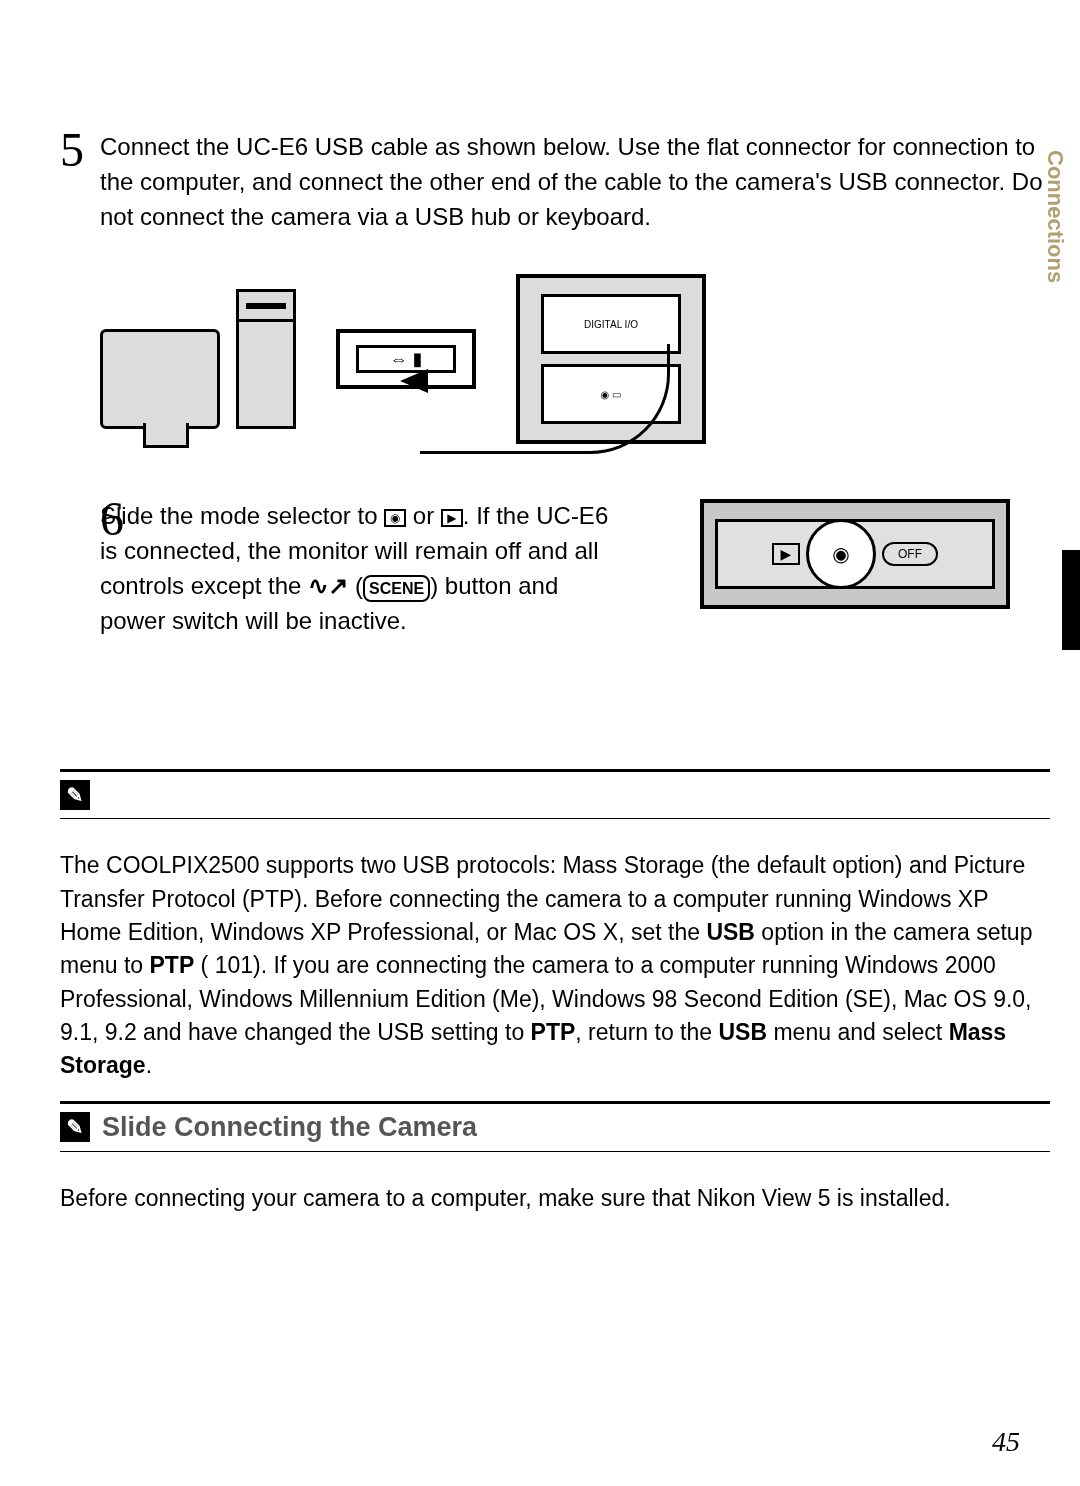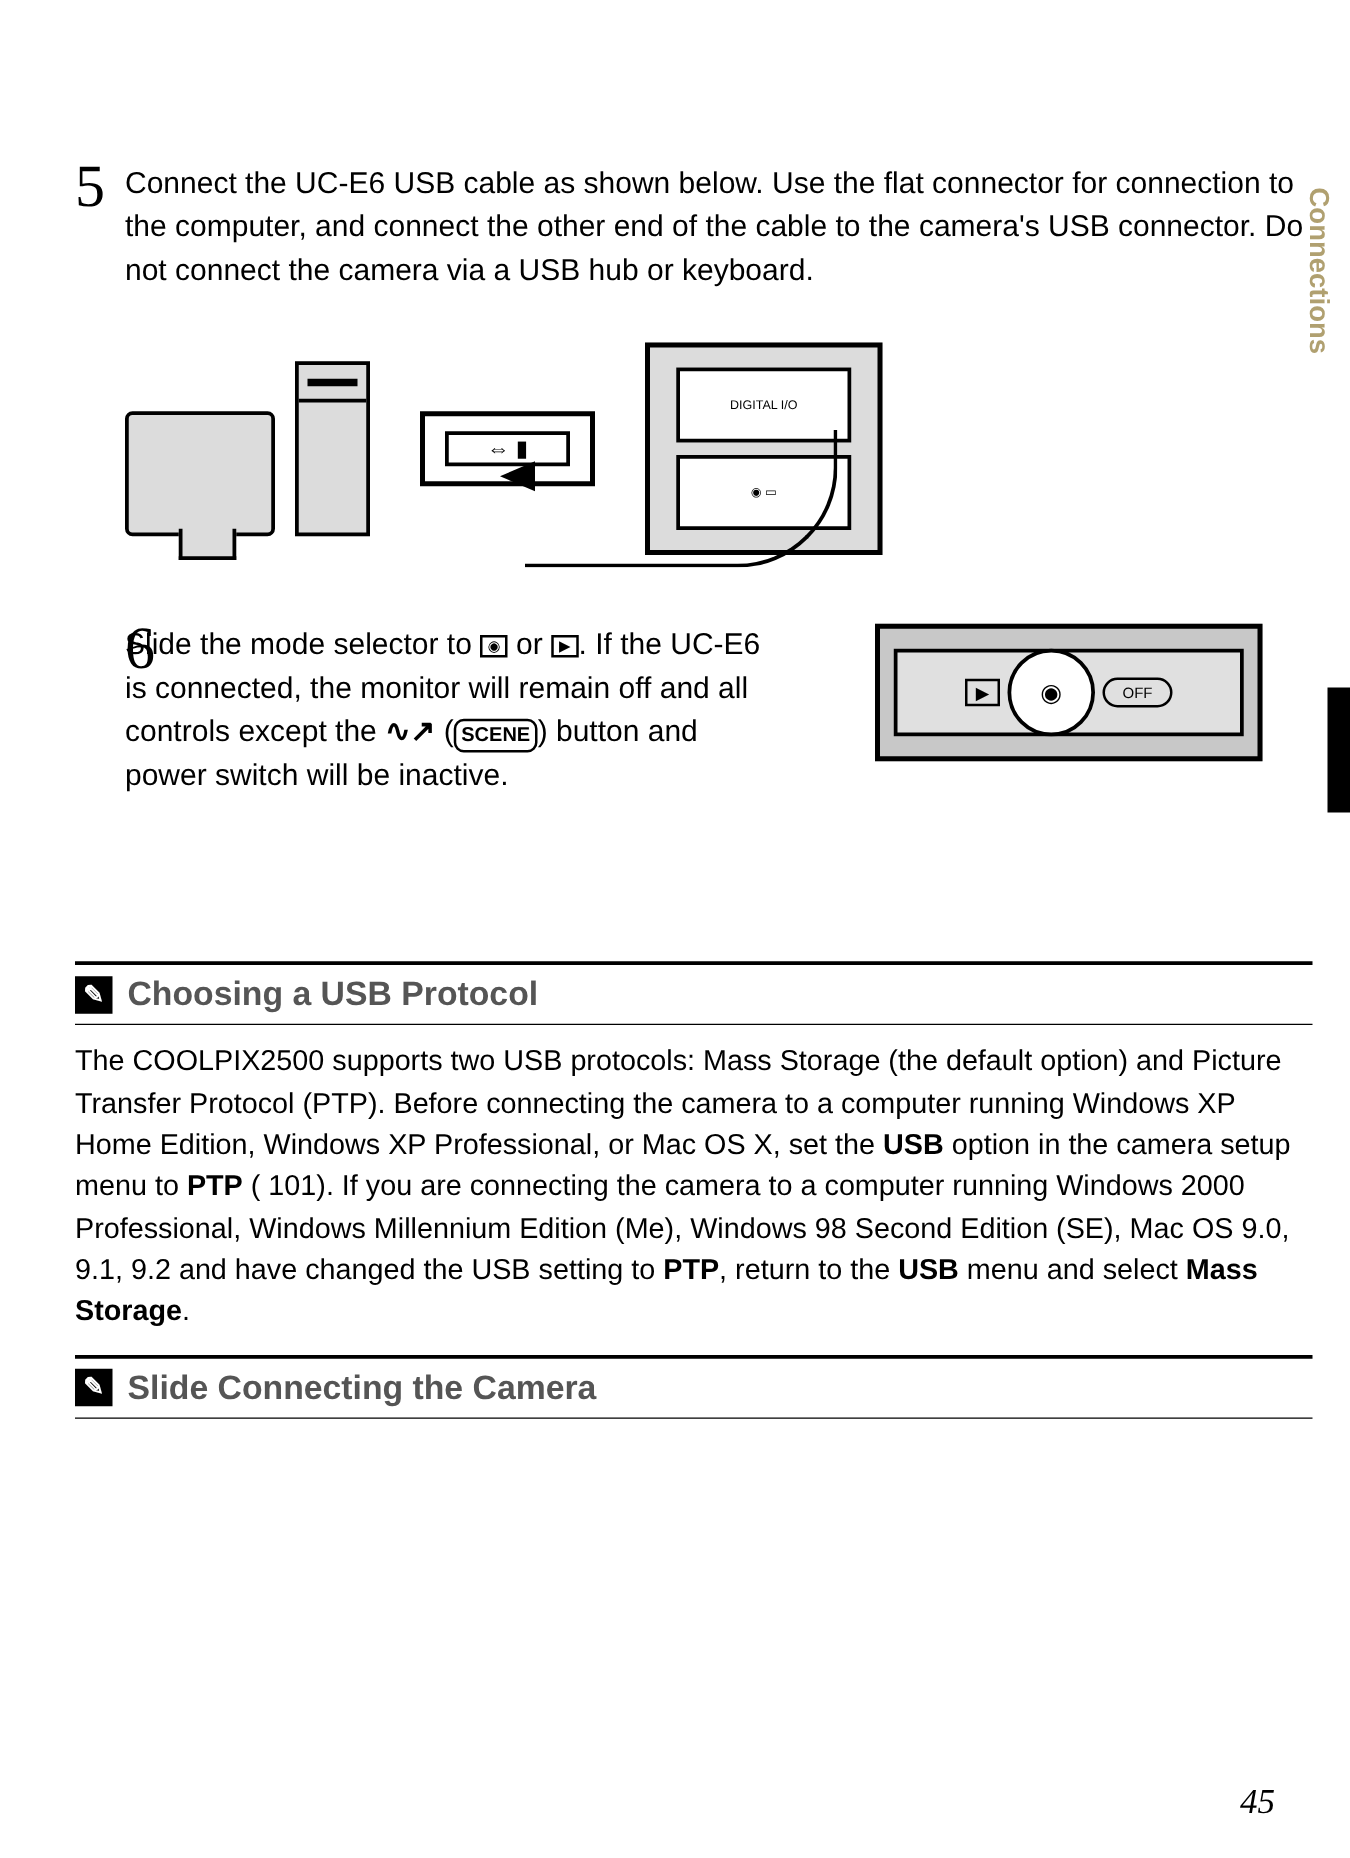--- a/index.html
+++ b/index.html
@@ -144,21 +144,21 @@
     border-bottom: 1px solid #000;
     padding: 8px 0;
     margin-top: 90px;
     display: flex;
     align-items: center;
   }
   .section-head2 { margin-top: 18px; }
   .note-body {
     font-size: 23px;
     line-height: 1.45;
-    margin-top: 12px;
+    margin-top: 30px;
   }
   .page-num {
     position: absolute;
     bottom: 28px;
     right: 60px;
     font-size: 28px;
     font-style: italic;
     font-family: Georgia, serif;
   }
   .scene-pill {
@@ -214,26 +214,26 @@
           <span class="sel-icon">▶</span>
           <div class="sel-circle">◉</div>
           <div class="off-pill">OFF</div>
         </div>
       </div>
     </div>
   </div>
 
   <div class="section-head">
     <span class="note-icon">✎</span>
-    <span>Choosing a USB Protocol</span>
   </div>
   <div class="note-body">
     <span>The COOLPIX2500 supports two USB protocols: Mass Storage (the default option) and Picture Transfer Protocol (PTP). Before connecting the camera to a computer running Windows XP Home Edition, Windows XP Professional, or Mac OS X, set the </span><b>USB</b><span> option in the camera setup menu to </span><b>PTP</b><span> ( 101). If you are connecting the camera to a computer running Windows 2000 Professional, Windows Millennium Edition (Me), Windows 98 Second Edition (SE), Mac OS 9.0, 9.1, 9.2 and have changed the USB setting to </span><b>PTP</b><span>, return to the </span><b>USB</b><span> menu and select </span><b>Mass Storage</b><span>.</span>
   </div>
 
   <div class="section-head section-head2">
     <span class="note-icon">✎</span>
     <span>Slide Connecting the Camera</span>
   </div>
+  <div class="note-body">Before connecting your camera to a computer, make sure that Nikon View 5 is installed.</div>
 
   <div class="page-num">45</div>
 
 </div>
 
 </body></html>

